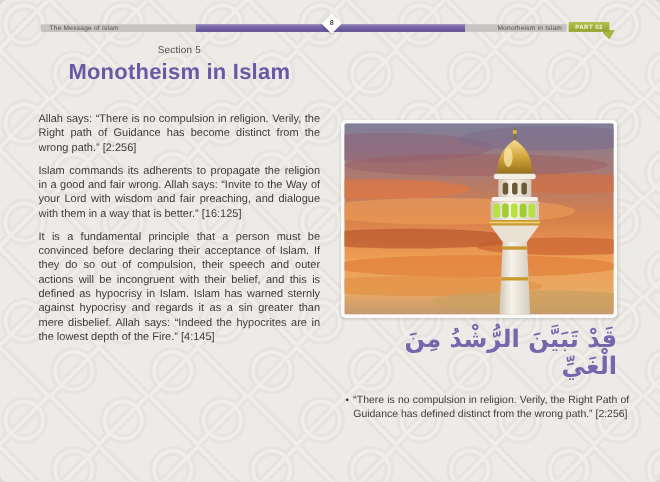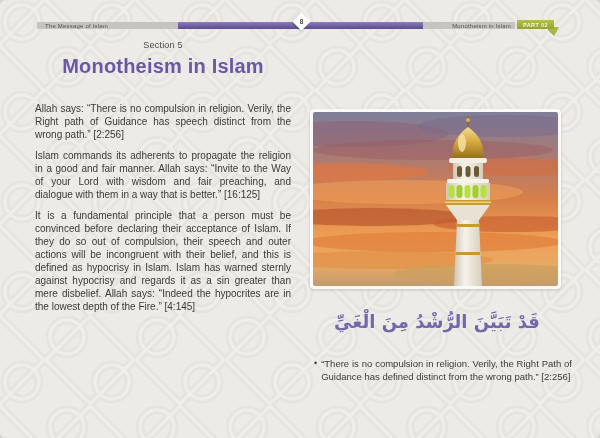--- a/index.html
+++ b/index.html
@@ -66,21 +66,21 @@
   .photo-frame {
     position:absolute; left:310px; top:109px; width:251px; height:180px; z-index:2;
     background:#fbfaf8; padding:3px; border-radius:4px;
     box-shadow:0 1px 3px rgba(0,0,0,.18);
   }
   .photo-frame svg { display:block; border-radius:2px; }
   .calligraphy {
     position:absolute; left:313px; top:292px; width:248px; height:58px; z-index:2;
     display:flex; align-items:center; justify-content:center;
     font-family:"DejaVu Sans", sans-serif;
-    font-size:18px; color:#7467ab; font-weight:bold; direction:rtl;
+    font-size:22px; color:#7467ab; font-weight:bold; direction:rtl;
   }
   .caption { position:absolute; left:314px; top:357px; width:258px; z-index:2; display:flex; }
   .caption .bullet { font-size:9px; color:#3c3a38; margin-right:4px; line-height:13px; }
   .caption p { font-size:9.5px; line-height:13px; color:#3c3a38; text-align:justify; flex:1; }
 </style>
 </head>
 <body>
 
 <div class="page">
 
@@ -116,22 +116,22 @@
   <div class="part-ribbon">
     <span>PART 02</span>
   </div>
 
   <div class="left-col">
     <div class="section-label">Section 5</div>
     <div class="page-title">Monotheism in Islam</div>
   </div>
 
   <div class="body-text">
-    <p>Allah  says: “There is no compulsion in religion. Verily, the Right path of Guidance has speech distinct from the wrong path.” [2:256]</p>
-    <p>Islam commands its adherents to propagate the religion in a good and fair manner. Allah  says: “Invite to the Way of your Lord with wisdom and fair preaching, and dialogue with them in a way that is better.” [16:125]</p>
+    <p>Allah  says: “There is no compulsion in religion. Verily, the Right path of Guidance has become distinct from the wrong path.” [2:256]</p>
+    <p>Islam commands its adherents to propagate the religion in a good and fair wrong. Allah  says: “Invite to the Way of your Lord with wisdom and fair preaching, and dialogue with them in a way that is better.” [16:125]</p>
     <p>It is a fundamental principle that a person must be convinced before declaring their acceptance of Islam. If they do so out of compulsion, their speech and outer actions will be incongruent with their belief, and this is defined as hypocrisy in Islam. Islam has warned sternly against hypocrisy and regards it as a sin greater than mere disbelief. Allah  says: “Indeed the hypocrites are in the lowest depth of the Fire.” [4:145]</p>
   </div>
 
   <div class="photo-frame">
     <svg width="245" height="174" viewBox="0 0 245 174">
       <defs>
         <linearGradient id="sky" x1="0" y1="0" x2="0" y2="1">
           <stop offset="0" stop-color="#7e7f99"></stop>
           <stop offset="0.25" stop-color="#a97a74"></stop>
           <stop offset="0.5" stop-color="#d77f4a"></stop>

